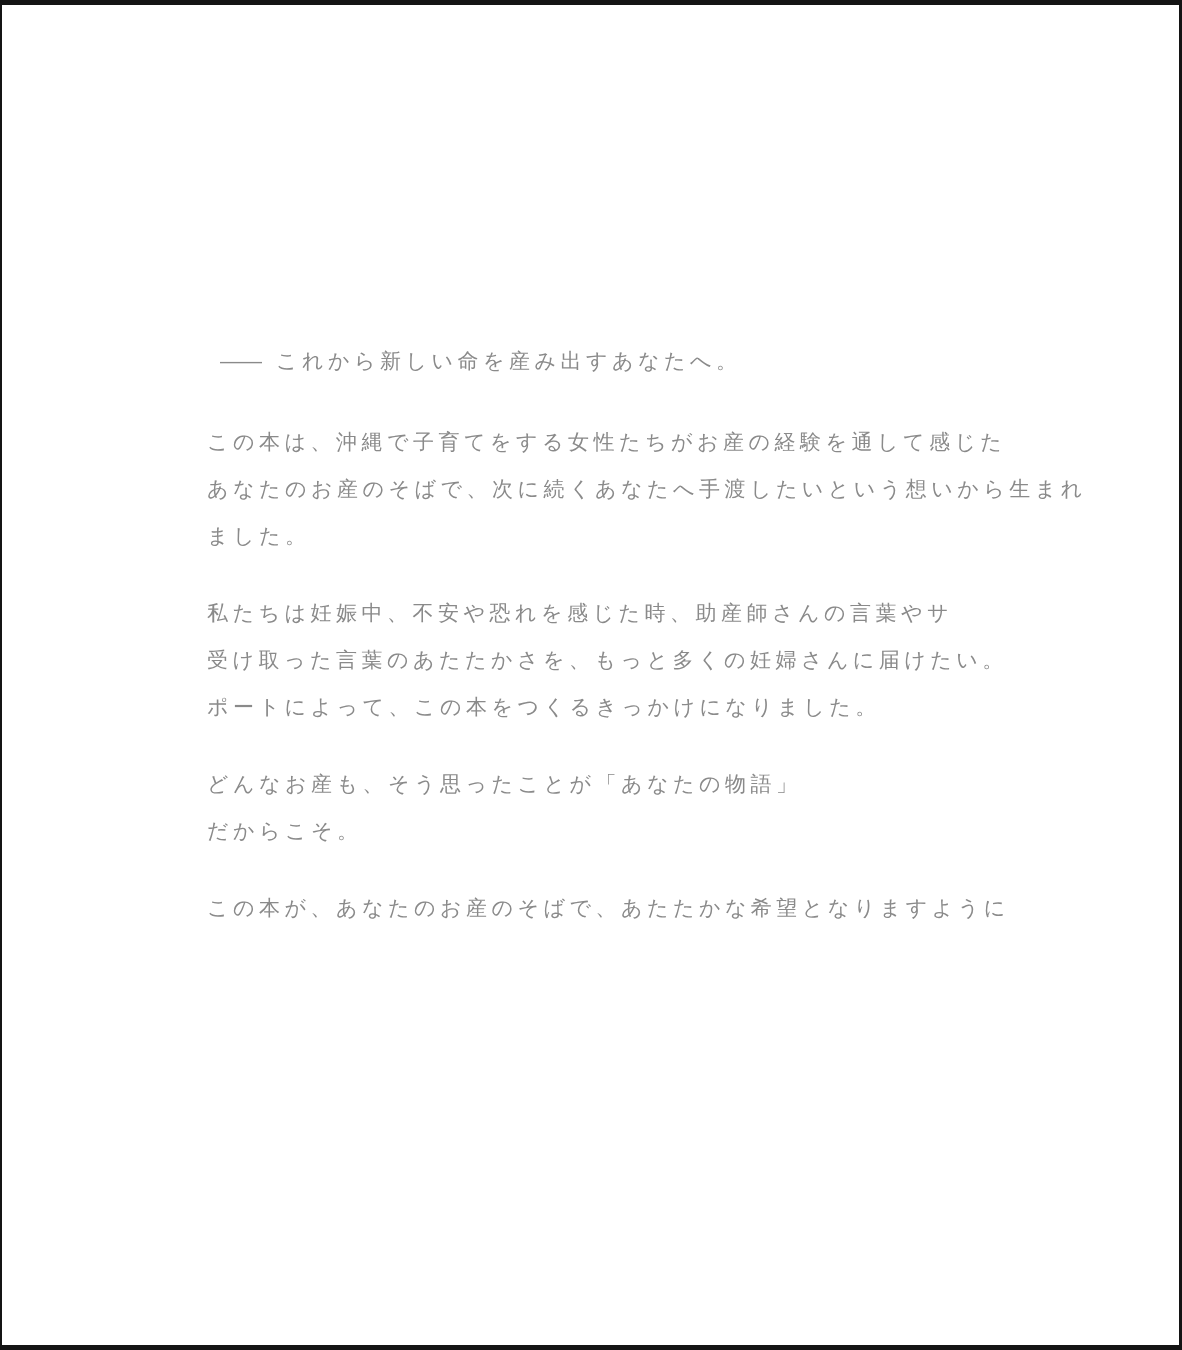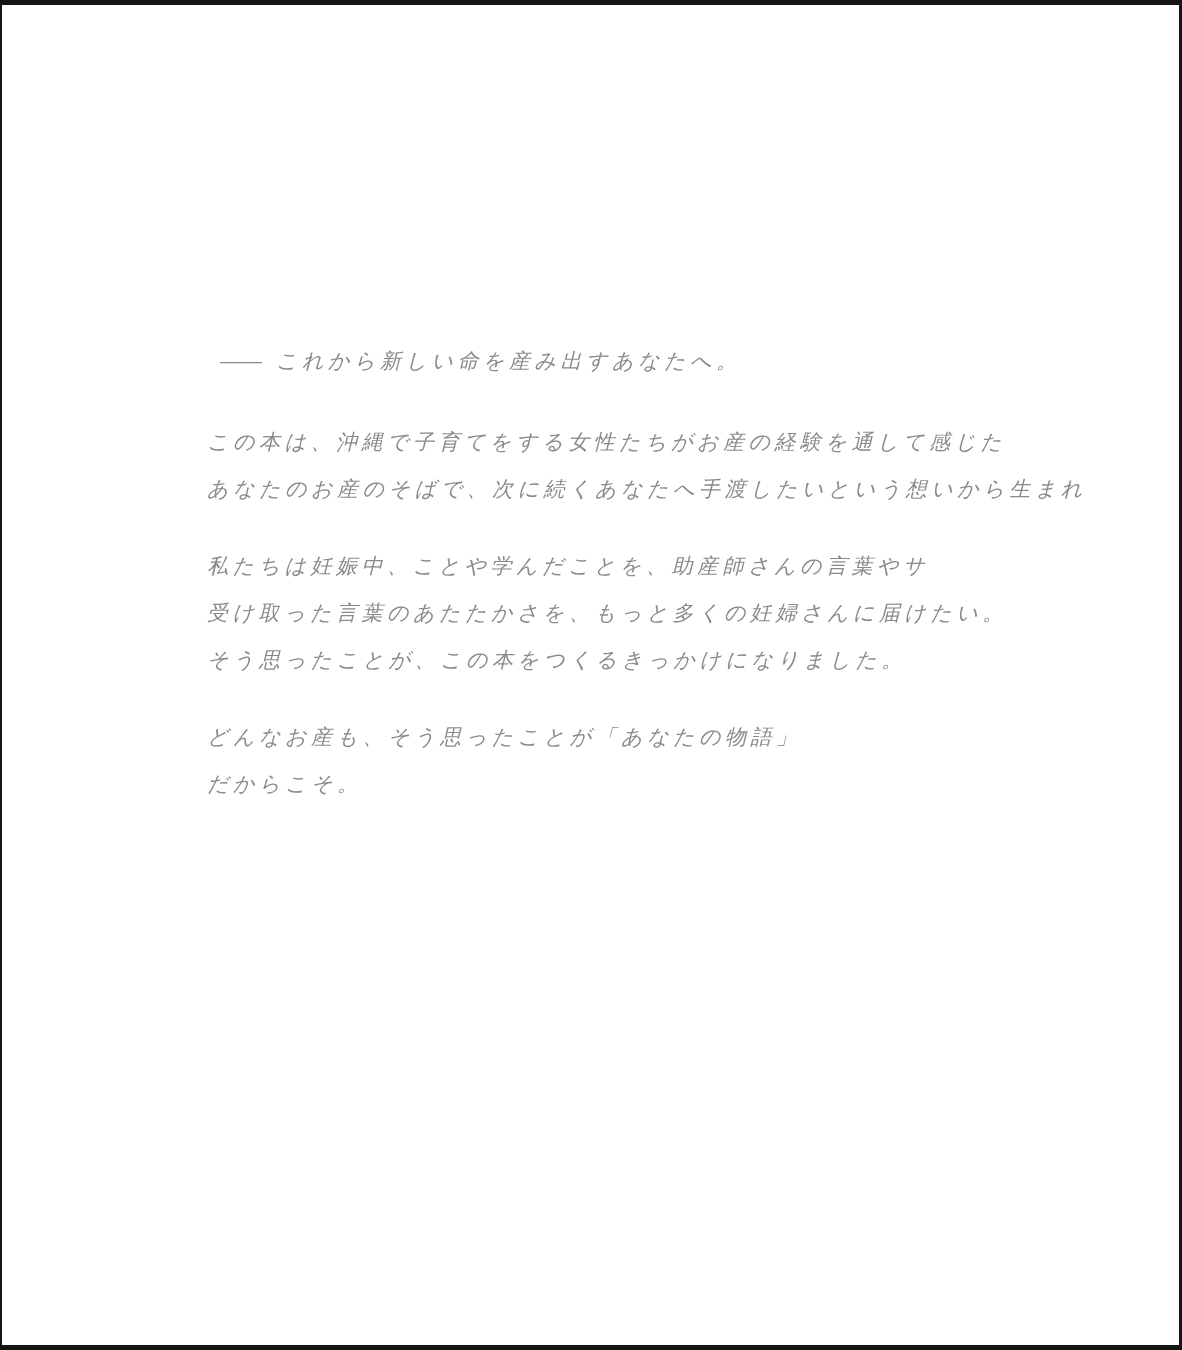--- a/index.html
+++ b/index.html
@@ -22,21 +22,20 @@
   .content {
     position: absolute;
     left: 205px;
     top: 332px;
     width: 850px;
     color: #8a8a8a;
     font-size: 21px;
     line-height: 47px;
     letter-spacing: 4.5px;
     font-weight: 400;
-    font-style: italic;
   }
   .heading {
     margin: 0 0 34px 13px;
     white-space: nowrap;
   }
   .heading .dash {
     letter-spacing: 0;
     margin-right: 14px;
     color: #8a8a8a;
   }
@@ -53,28 +52,32 @@
 <div class="page">
   <div class="content">
 
     <div class="heading">
       <span class="dash">――</span><span>これから新しい命を産み出すあなたへ。</span>
     </div>
 
     <div class="para">
       <div class="line">この本は、沖縄で子育てをする女性たちがお産の経験を通して感じた</div>
       <div class="line">あなたのお産のそばで、次に続くあなたへ手渡したいという想いから生まれ</div>
+      <div class="line">ました。</div>
     </div>
 
     <div class="para">
-      <div class="line">私たちは妊娠中、ことや学んだことを、助産師さんの言葉やサ</div>
+      <div class="line">私たちは妊娠中、不安や恐れを感じた時、助産師さんの言葉やサ</div>
       <div class="line">受け取った言葉のあたたかさを、もっと多くの妊婦さんに届けたい。</div>
-      <div class="line">そう思ったことが、この本をつくるきっかけになりました。</div>
+      <div class="line">ポートによって、この本をつくるきっかけになりました。</div>
     </div>
 
     <div class="para">
       <div class="line">どんなお産も、そう思ったことが「あなたの物語」</div>
       <div class="line">だからこそ。</div>
     </div>
 
+    <div class="para">
+      <div class="line">この本が、あなたのお産のそばで、あたたかな希望となりますように</div>
+    </div>
 
   </div>
 </div>
 
 </body></html>

